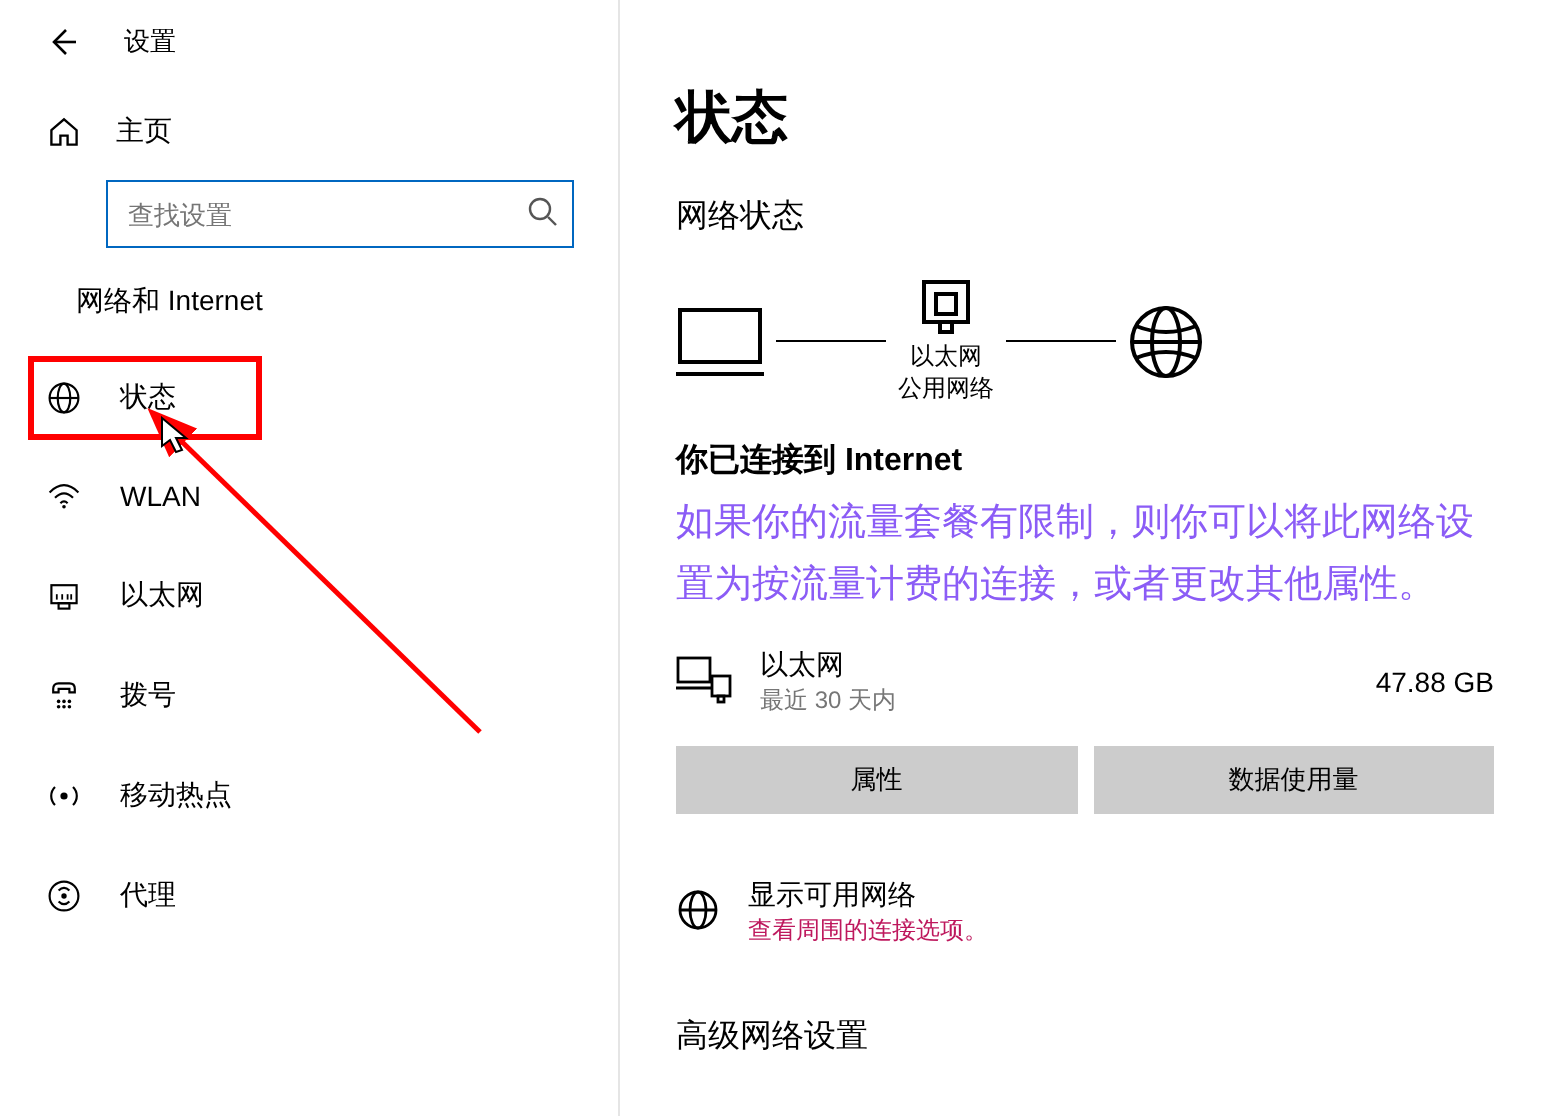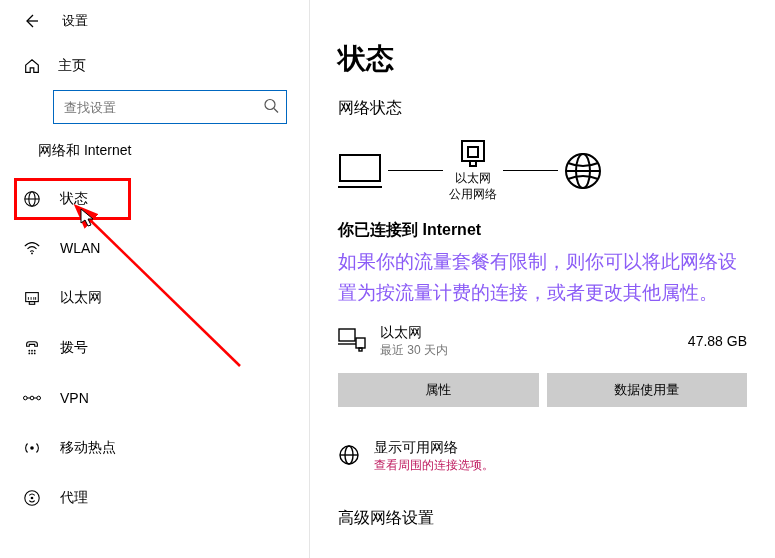--- a/index.html
+++ b/index.html
@@ -226,32 +226,20 @@
               <circle cx="10" cy="13" r="1" fill="#000"></circle>
               <circle cx="13" cy="13" r="1" fill="#000"></circle>
               <circle cx="7" cy="16" r="1" fill="#000"></circle>
               <circle cx="10" cy="16" r="1" fill="#000"></circle>
               <circle cx="13" cy="16" r="1" fill="#000"></circle>
             </svg>
         </span>
         <span class="nav-label">拨号</span>
       </div>
 
-      <div class="nav-item">
-        <span class="nav-icon">
-          <svg width="20" height="14" viewBox="0 0 24 14">
-              <circle cx="4" cy="7" r="2.2" stroke="#000" stroke-width="1.2" fill="none"></circle>
-              <circle cx="12" cy="7" r="2.2" stroke="#000" stroke-width="1.2" fill="none"></circle>
-              <circle cx="20" cy="7" r="2.2" stroke="#000" stroke-width="1.2" fill="none"></circle>
-              <line x1="6" y1="7" x2="10" y2="7" stroke="#000" stroke-width="1.2"></line>
-              <line x1="14" y1="7" x2="18" y2="7" stroke="#000" stroke-width="1.2"></line>
-            </svg>
-        </span>
-        <span class="nav-label">VPN</span>
-      </div>
 
 
       <div class="nav-item">
         <span class="nav-icon">
           <svg width="18" height="18" viewBox="0 0 20 20">
               <circle cx="10" cy="10" r="2" fill="#000"></circle>
               <path d="M5 5 A7 7 0 0 0 5 15" stroke="#000" stroke-width="1.2" fill="none"></path>
               <path d="M15 5 A7 7 0 0 1 15 15" stroke="#000" stroke-width="1.2" fill="none"></path>
             </svg>
         </span>

